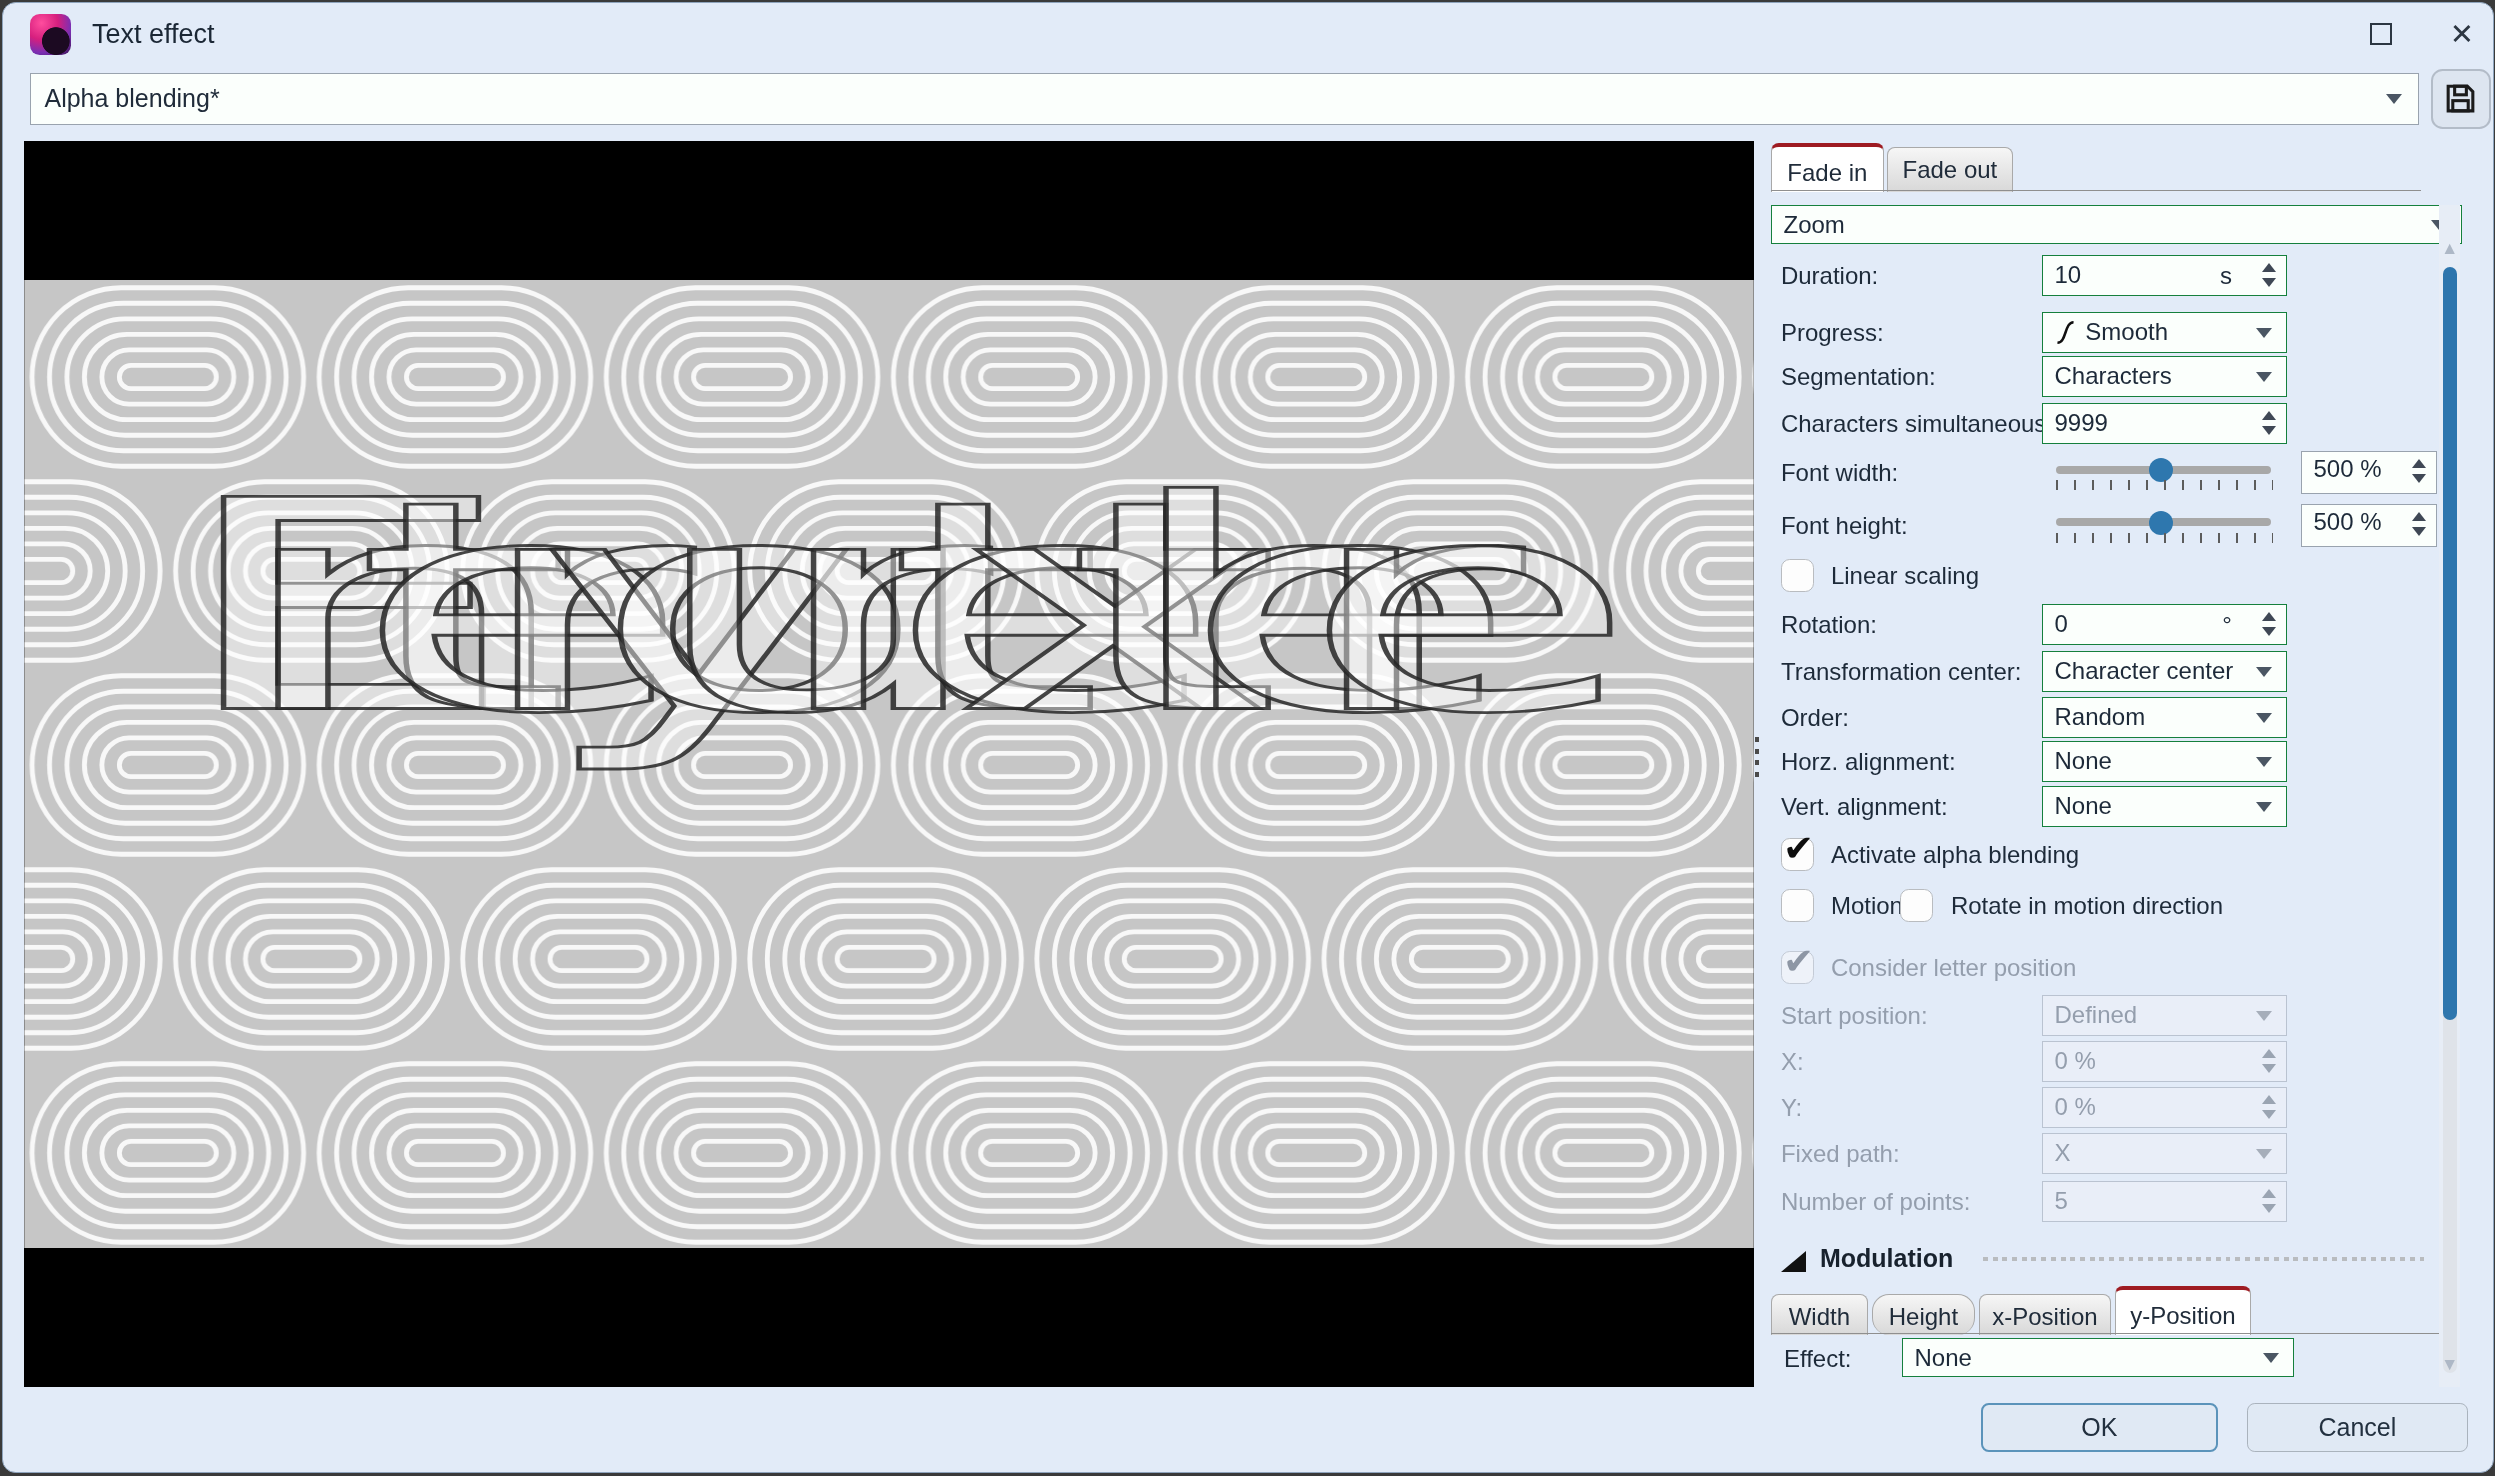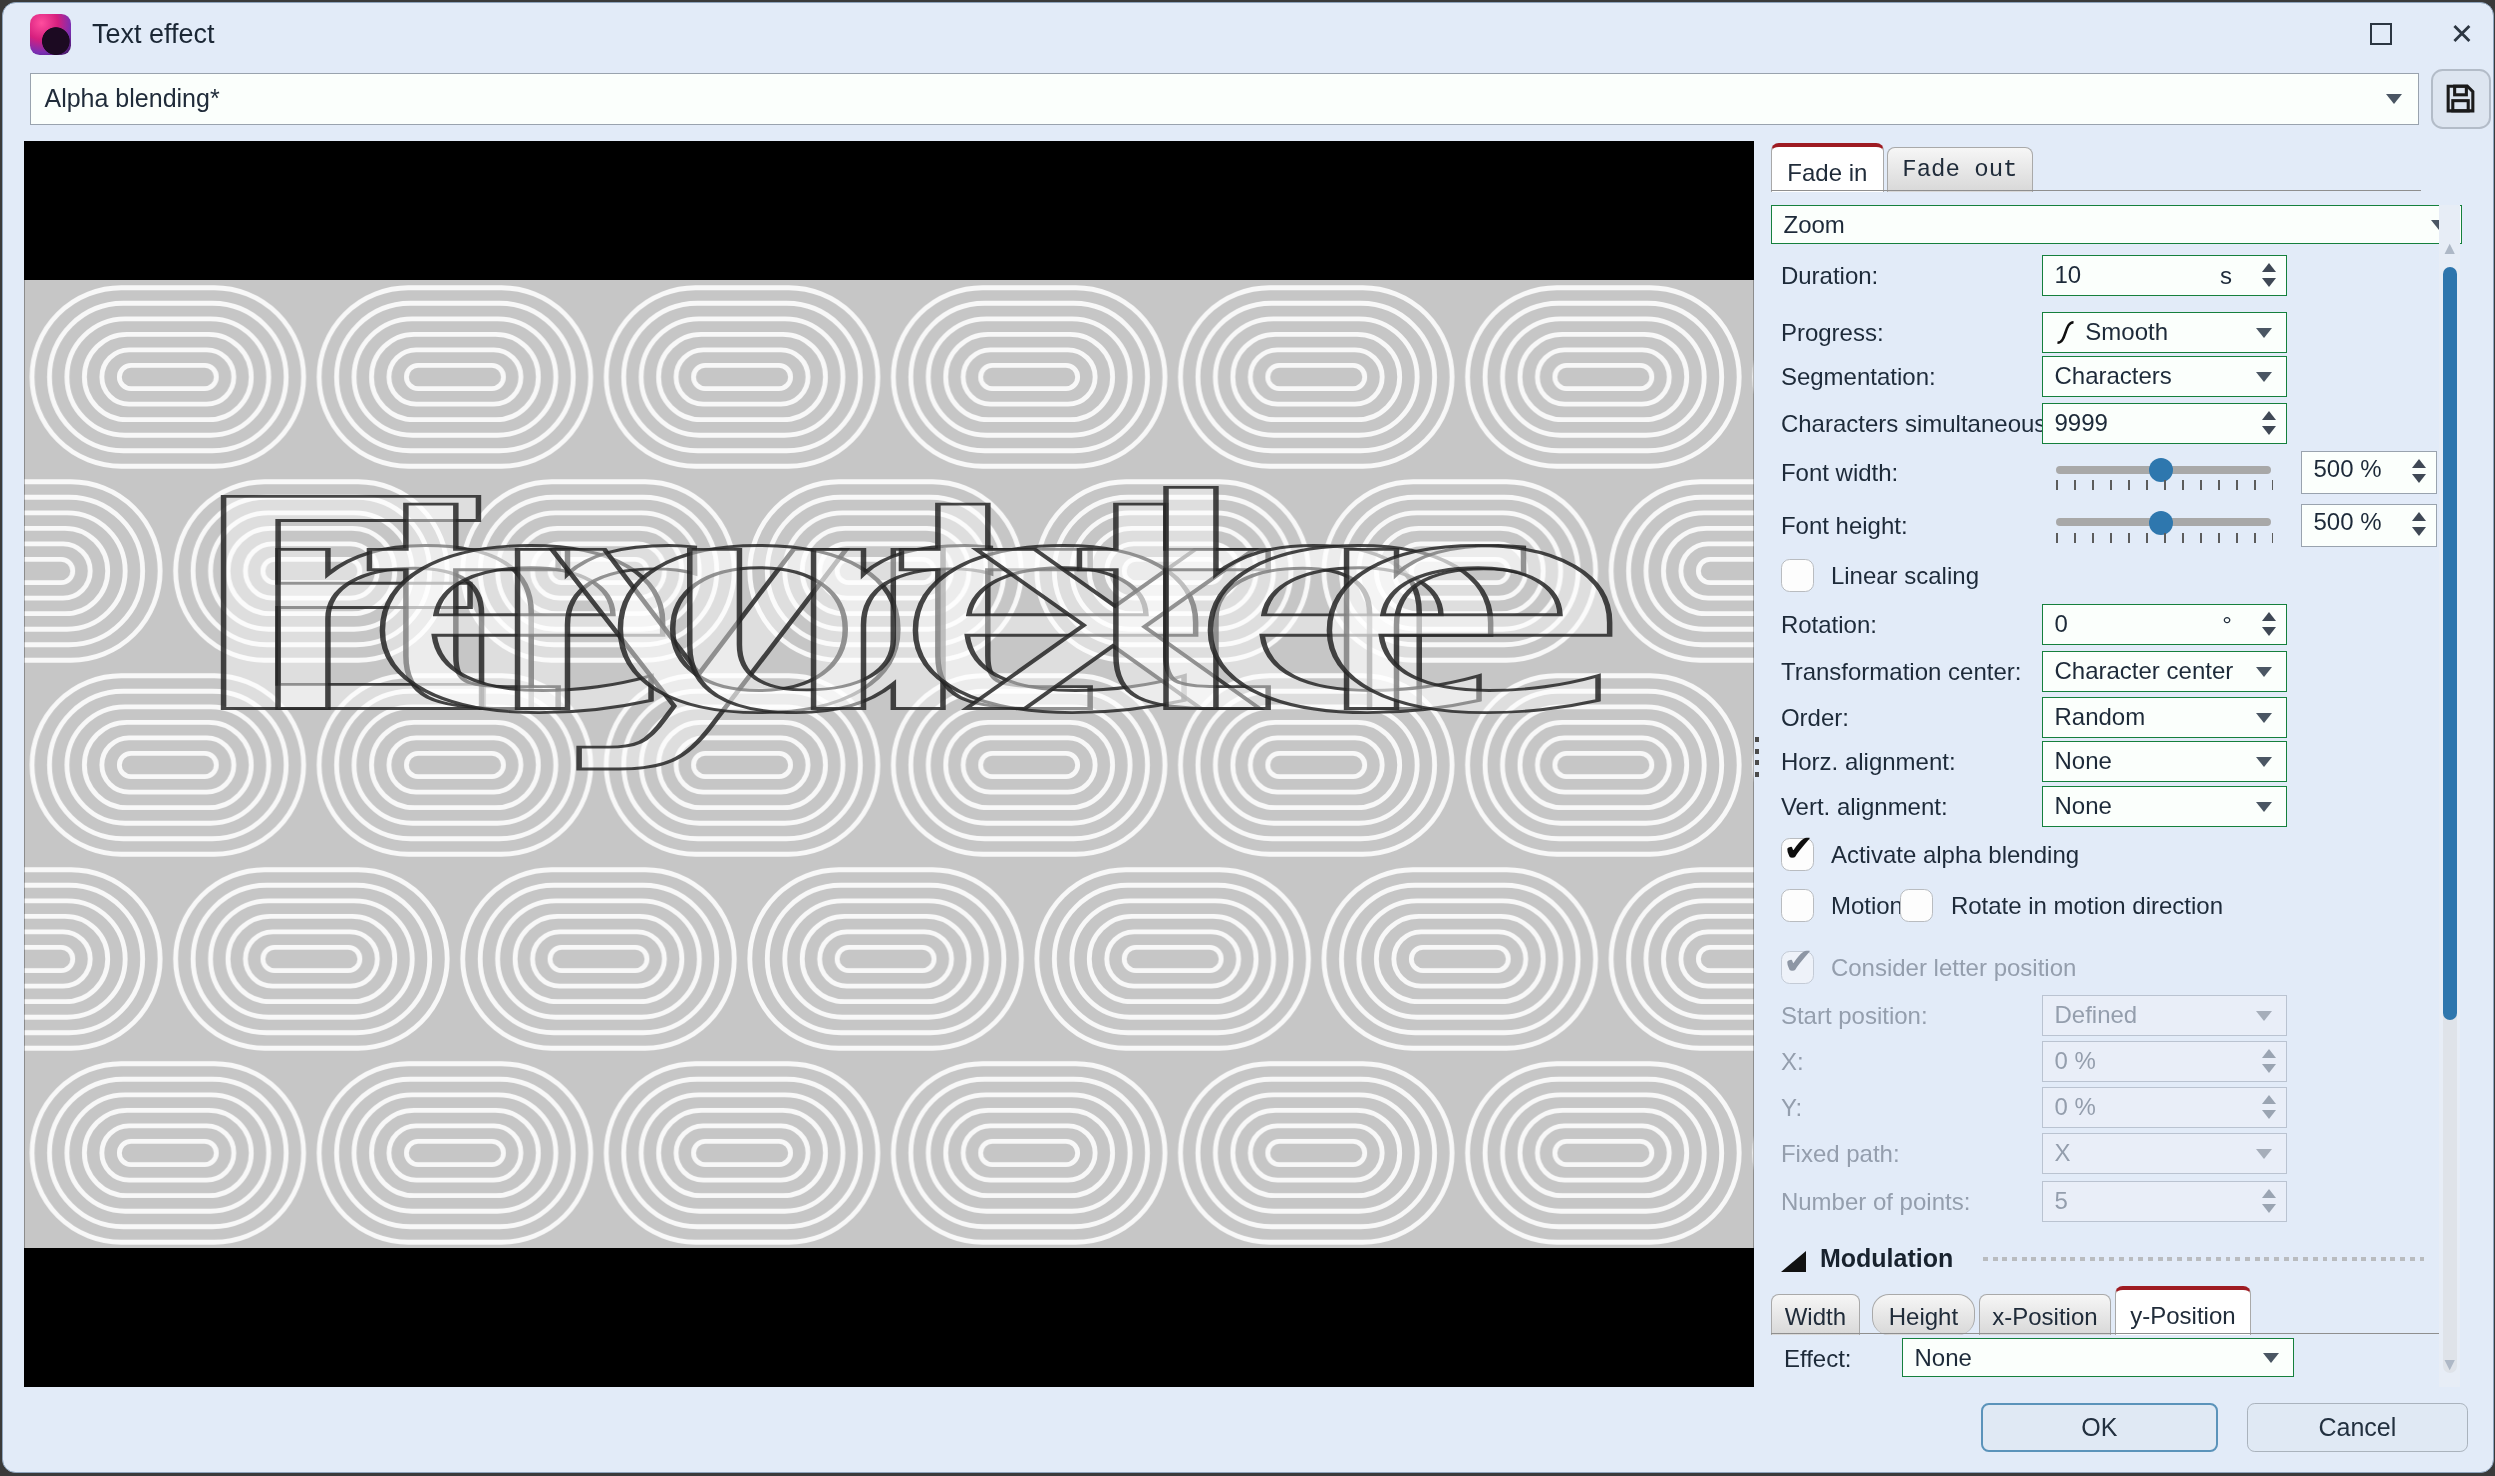--- a/index.html
+++ b/index.html
@@ -164,21 +164,21 @@
           <span class="pchar" style="left: 1445px;">e</span>
         </div>
     </div>
   </div>
 
   <div class="grip"></div>
 
   <div class="tab active" style="left:1768px;top:140px;width:113px;height:49px;">
     <span class="tl">Fade in</span>
   </div>
-  <div class="tab" style="left:1884px;top:144px;width:146px;height:45px;font-family:Liberation Mono, monospace;">
+  <div class="tab" style="left:1884px;top:144px;width:126px;height:45px;">
     <span class="tl">Fade out</span>
   </div>
   <div class="tabline" style="left:1768px;top:187px;width:650px;"></div>
 
   <div class="dd" style="left:1768px;top:202px;width:691px;height:39px;">
     <span class="val">Zoom</span>
     <span class="arr"></span>
   </div>
 
   <div class="lbl" style="top:252px;">Duration:</div>
@@ -325,21 +325,21 @@
     <span class="spin">
         <span class="sup"></span>
         <span class="sdn"></span>
       </span>
   </div>
 
   <div class="modtri"></div>
   <div class="modhdr" style="left:1817px;">Modulation</div>
   <div class="dotline" style="left:1980px;width:446px;"></div>
 
-  <div class="tab" style="left:1768px;top:1291px;width:89px;height:41px;">
+  <div class="tab" style="left:1768px;top:1291px;width:97px;height:41px;">
     <span class="tl">Width</span>
   </div>
   <div class="tab" style="left:1869px;top:1291px;width:103px;height:41px;border-radius:17px;">
     <span class="tl">Height</span>
   </div>
   <div class="tab" style="left:1976px;top:1291px;width:132px;height:41px;">
     <span class="tl">x-Position</span>
   </div>
   <div class="tab active" style="left:2112px;top:1283px;width:136px;height:49px;">
     <span class="tl">y-Position</span>

